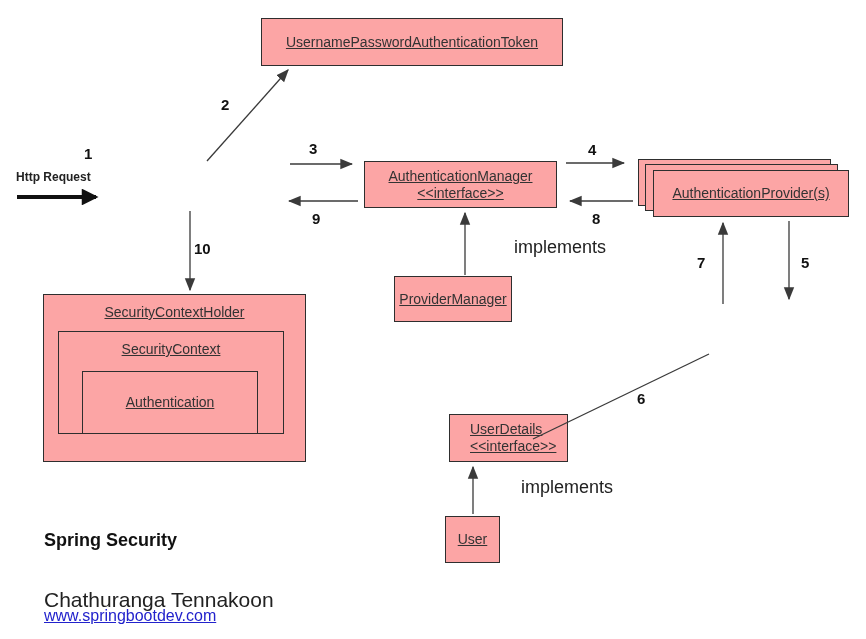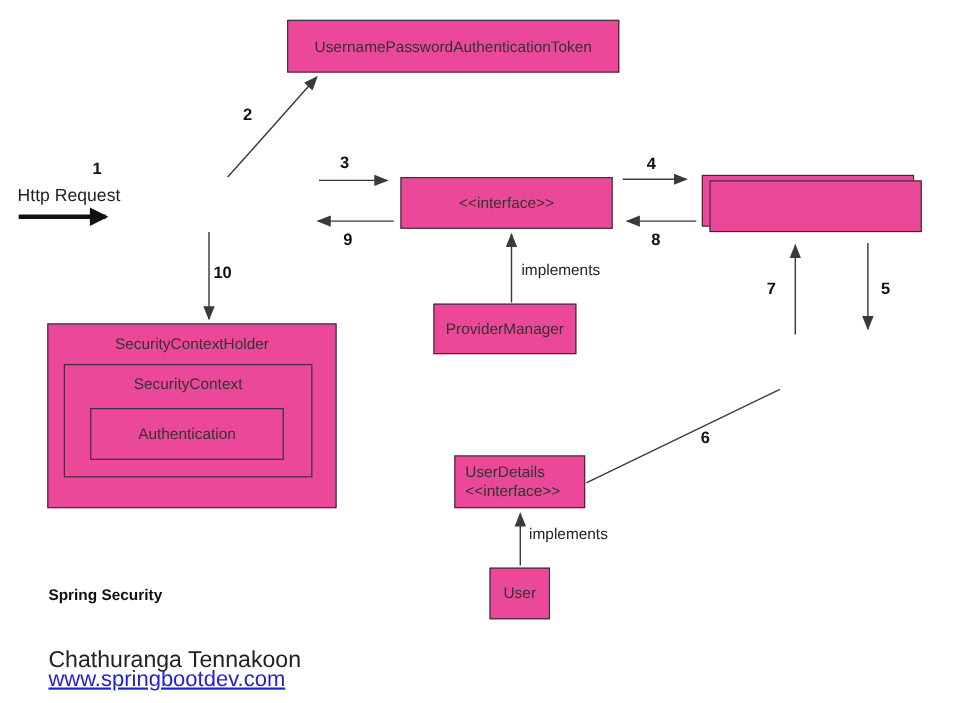--- a/index.html
+++ b/index.html
@@ -7,81 +7,82 @@
   body { font-family: "Liberation Sans", sans-serif; }
   #canvas {
     position: relative;
     width: 866px;
     height: 639px;
     background: #ffffff;
     overflow: hidden;
   }
   .node {
     position: absolute;
-    background: #ec4899;
+    background: #fca5a5;
     border: 1px solid #2e2e2e;
     color: #333333;
     font-size: 14px;
     line-height: 17px;
     display: flex;
     flex-direction: column;
     align-items: center;
     justify-content: center;
     text-align: center;
     z-index: 2;
+    text-decoration: underline;
   }
   .node.top-label { justify-content: flex-start; padding-top: 9px; }
-  .node.left-align { align-items: flex-start; padding-left: 9px; text-align: left; }
+  .node.left-align { align-items: flex-start; padding-left: 20px; text-align: left; margin-left: 36px; }
   .stack-back { z-index: 1; }
   svg.overlay {
     position: absolute;
     left: 0; top: 0;
     z-index: 3;
     pointer-events: none;
   }
   .edge-label {
     position: absolute;
     font-size: 15px;
     font-weight: bold;
     color: #111111;
     z-index: 4;
     white-space: nowrap;
   }
-  .edge-label.plain { font-weight: normal; font-size: 14px; color: #222222; }
+  .edge-label.plain { font-weight: normal; font-size: 18px; color: #222222; margin-left: 40px; }
   .http-label {
     position: absolute;
-    font-size: 16px;
-    font-weight: normal;
+    font-size: 12px;
+    font-weight: bold;
     color: #222222;
     z-index: 4;
     white-space: nowrap;
   }
   .footer-title {
     position: absolute;
     left: 44px;
     top: 527px;
-    font-size: 14px;
+    font-size: 18px;
     font-weight: bold;
     color: #111111;
     line-height: 26px;
     z-index: 2;
   }
   .footer-author {
     position: absolute;
     left: 44px;
     top: 588px;
     font-size: 21px;
     color: #222222;
     z-index: 2;
   }
   .footer-link {
     position: absolute;
     left: 44px;
     top: 607px;
-    font-size: 20px;
+    font-size: 16px;
     color: #2222cc;
     text-decoration: underline;
     z-index: 2;
     cursor: pointer;
   }
 </style>
 </head>
 <body>
 
 <div id="canvas">
@@ -120,37 +121,41 @@
 
     <line x1="473" y1="514" x2="473" y2="467" stroke="#3a3a3a" stroke-width="1.3" marker-end="url(#arrow)"></line>
   </svg>
 
   <div class="node" style="left:261px; top:18px; width:302px; height:48px;">
     <span>UsernamePasswordAuthenticationToken</span>
   </div>
 
 
   <div class="node" style="left:364px; top:161px; width:193px; height:47px;">
+    <span>AuthenticationManager</span>
     <span>&lt;&lt;interface&gt;&gt;</span>
   </div>
 
   <div class="node stack-back" style="left:638px; top:159px; width:193px; height:47px;"></div>
   <div class="node stack-back" style="left:645px; top:164px; width:193px; height:47px;"></div>
+  <div class="node" style="left:653px; top:170px; width:196px; height:47px;">
+    <span>AuthenticationProvider(s)</span>
+  </div>
 
   <div class="node top-label" style="left:43px; top:294px; width:263px; height:168px;">
     <span>SecurityContextHolder</span>
   </div>
   <div class="node top-label" style="left:58px; top:331px; width:226px; height:103px;">
     <span>SecurityContext</span>
   </div>
-  <div class="node" style="left:82px; top:371px; width:176px; height:47px;">
+  <div class="node" style="left:82px; top:371px; width:176px; height:63px;">
     <span>Authentication</span>
   </div>
 
-  <div class="node" style="left:394px; top:276px; width:130px; height:46px;">
+  <div class="node" style="left:394px; top:276px; width:118px; height:46px;">
     <span>ProviderManager</span>
   </div>
 
 
   <div class="node left-align" style="left:413px; top:414px; width:119px; height:48px;">
     <span>UserDetails</span>
     <span>&lt;&lt;interface&gt;&gt;</span>
   </div>
 
   <div class="node" style="left:445px; top:516px; width:55px; height:47px;">

